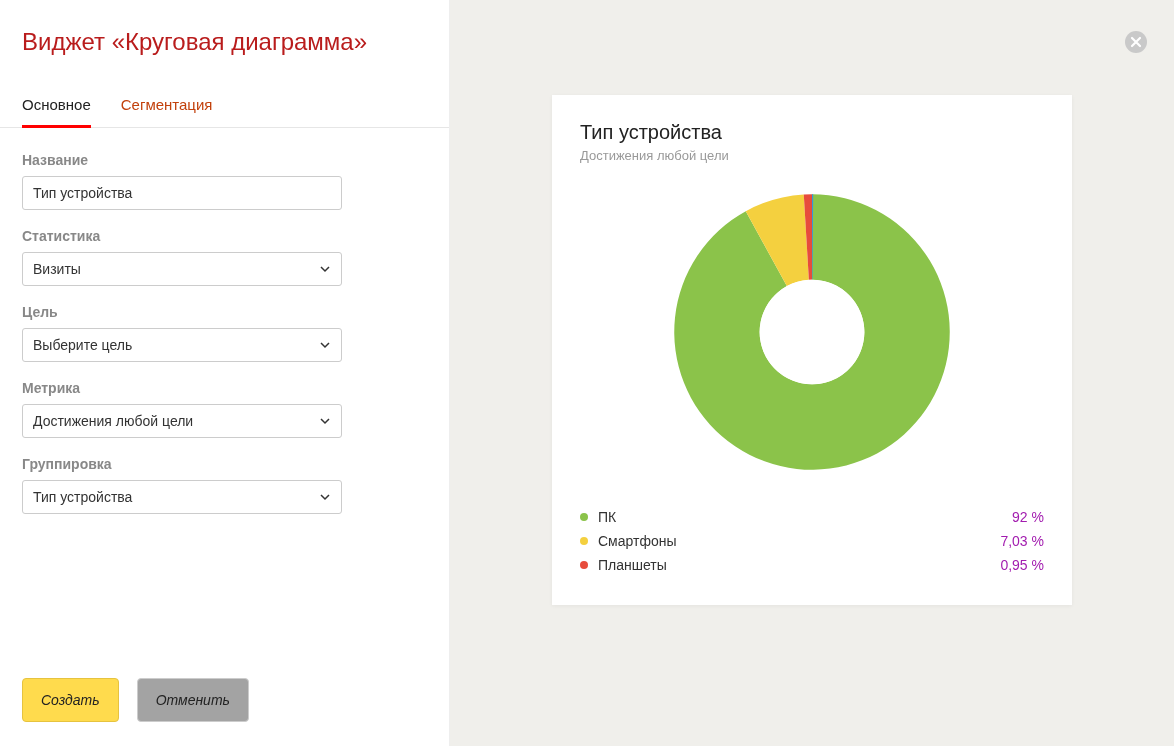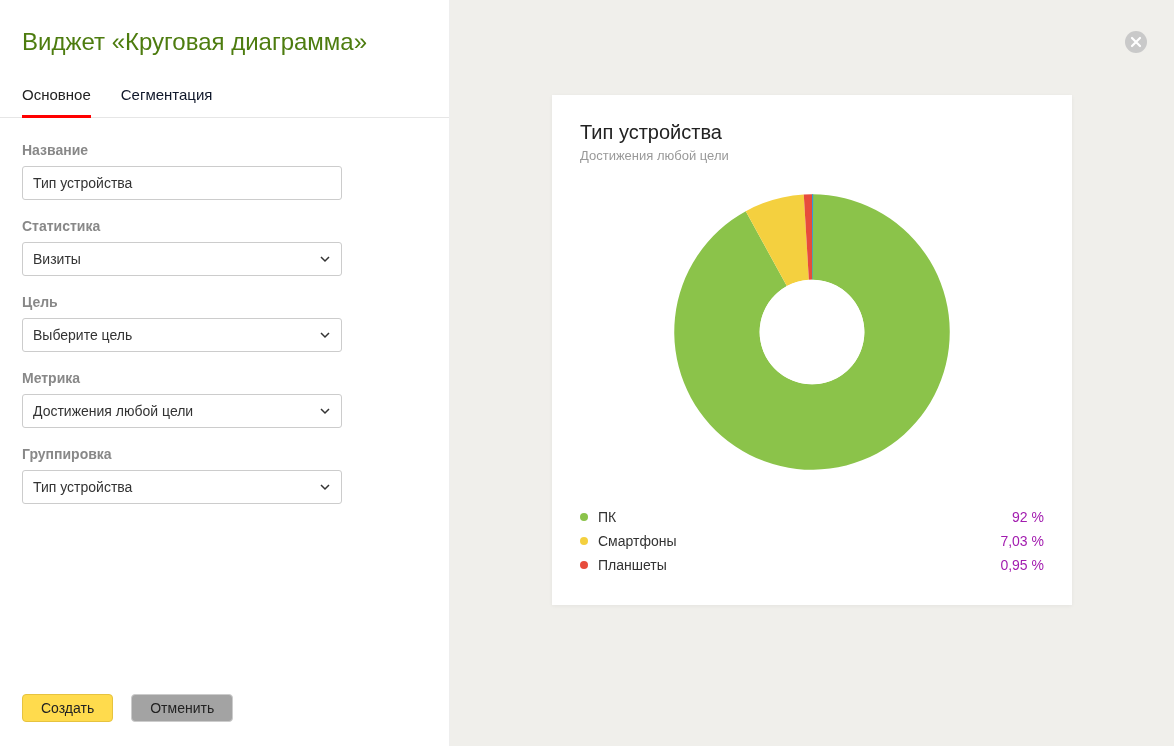--- a/index.html
+++ b/index.html
@@ -16,35 +16,35 @@
       width: 450px;
       padding: 28px 22px 20px 22px;
       display: flex;
       flex-direction: column;
       position: relative;
       border-right: 1px solid #eee;
     }
     .sidebar-title {
       font-size: 24px;
       font-weight: 400;
-      color: #4d7c0f;
-      margin-bottom: 30px;
+      color: #b91c1c;
+      margin-bottom: 40px;
     }
     .tabs {
       display: flex;
       gap: 30px;
       border-bottom: 1px solid #e6e6e6;
       margin: 0 -22px 24px -22px;
       padding: 0 22px;
     }
     .tab {
       font-size: 15px;
       padding-bottom: 14px;
       cursor: pointer;
-      color: #0f172a;
+      color: #c2410c;
       position: relative;
     }
     .tab.active { color: #222; }
     .tab.active::after {
       content: "";
       position: absolute;
       left: 0; right: 0; bottom: -1px;
       height: 3px;
       background: #ff0000;
     }
@@ -80,27 +80,28 @@
     }
     .chevron svg { display: block; }
     .footer-actions {
       position: absolute;
       left: 22px;
       bottom: 24px;
       display: flex;
       gap: 18px;
     }
     .btn {
-      height: 28px;
+      height: 44px;
       padding: 0 18px;
       border-radius: 4px;
       font-size: 14px;
       cursor: pointer;
       display: inline-flex;
       align-items: center;
+      font-style: italic;
     }
     .btn-primary {
       background: #ffdb4d;
       border: 1px solid #e6c33f;
       color: #222;
     }
     .btn-secondary {
       background: #a3a3a3;
       border: 1px solid #ccc;
       color: #222;

